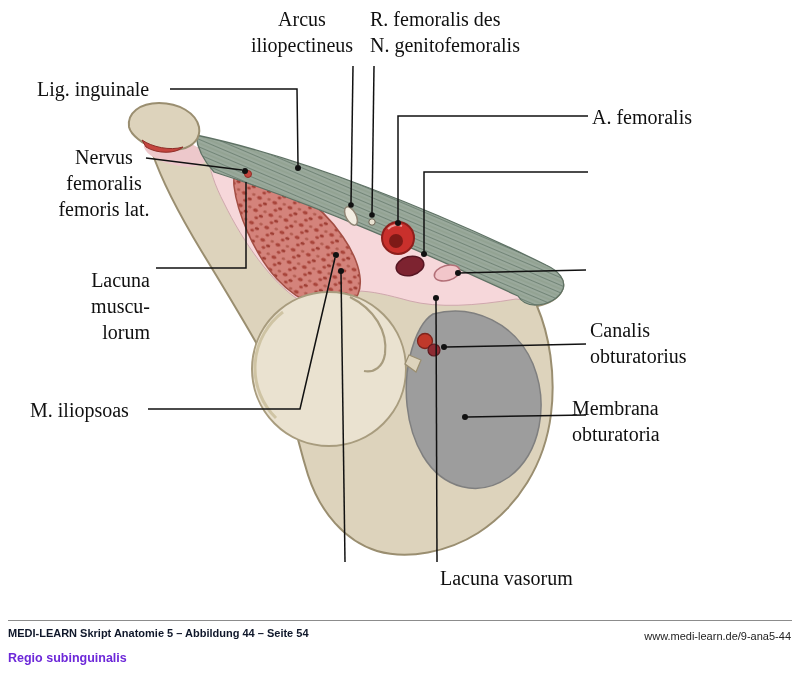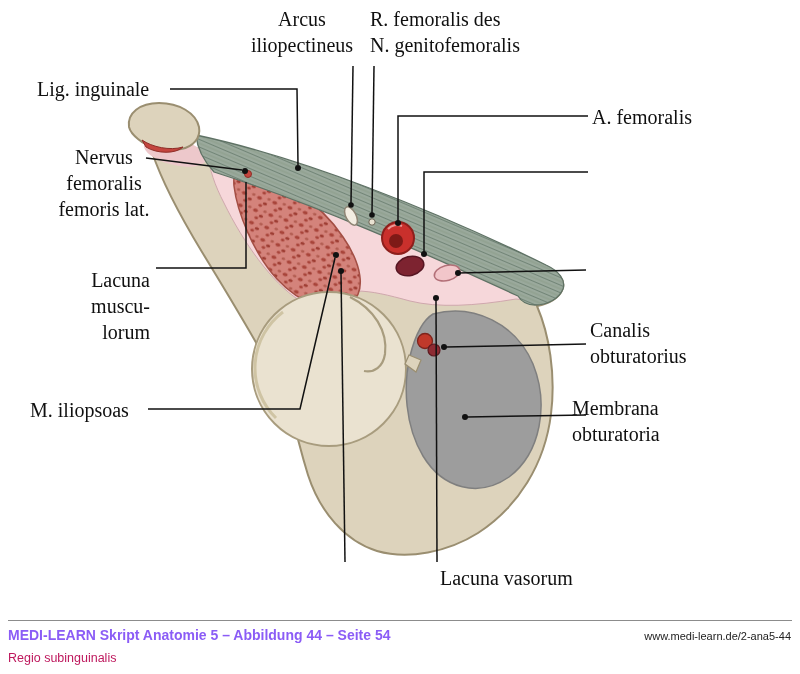--- a/index.html
+++ b/index.html
@@ -10,22 +10,22 @@
   }
   .art { position:absolute; left:0; top:0; }
   .lbl {
     position:absolute; font-size:20px; line-height:26px; color:#101010;
     white-space:pre-line;
     font-family:Liberation Serif, serif;
   }
   .lbl.center { text-align:center; }
   .lbl.right  { text-align:right; }
   .footer-rule { position:absolute; left:8px; right:8px; top:620px; height:1px; background:#8c8c8c; }
-  .src { position:absolute; left:8px;  top:627px; font-size:14px;  font-weight:bold; color:#8b5cf6; }
-  .cap { position:absolute; left:8px;  top:651px; font-size:12.5px; font-weight:normal; color:#be185d; }
+  .src { position:absolute; left:8px;  top:627px; font-size:11px;  font-weight:bold; color:#0f172a; }
+  .cap { position:absolute; left:8px;  top:651px; font-size:12.5px; font-weight:bold; color:#6d28d9; }
   .url { position:absolute; right:9px; top:630px; font-size:11px;  color:#222; }
 </style>
 </head>
 <body>
 
 <div class="stage">
 
   <svg class="art" width="800" height="674" viewBox="0 0 800 674" xmlns="http://www.w3.org/2000/svg">
     <defs>
       <pattern id="muscleDots" width="16" height="13" patternUnits="userSpaceOnUse" patternTransform="rotate(18)">
@@ -175,16 +175,16 @@
 obturatorius</div>
 
   <div class="lbl" style="left:572px; top:395px;">Membrana
 obturatoria</div>
 
 
   <div class="lbl" style="left:440px; top:565px;">Lacuna vasorum</div>
 
   <div class="footer-rule"></div>
   <div class="src">MEDI-LEARN Skript Anatomie 5 – Abbildung 44 – Seite 54</div>
-  <div class="url">www.medi-learn.de/2-ana5-44</div>
+  <div class="url">www.medi-learn.de/9-ana5-44</div>
   <div class="cap">Regio subinguinalis</div>
 
 </div>
 
 </body></html>

